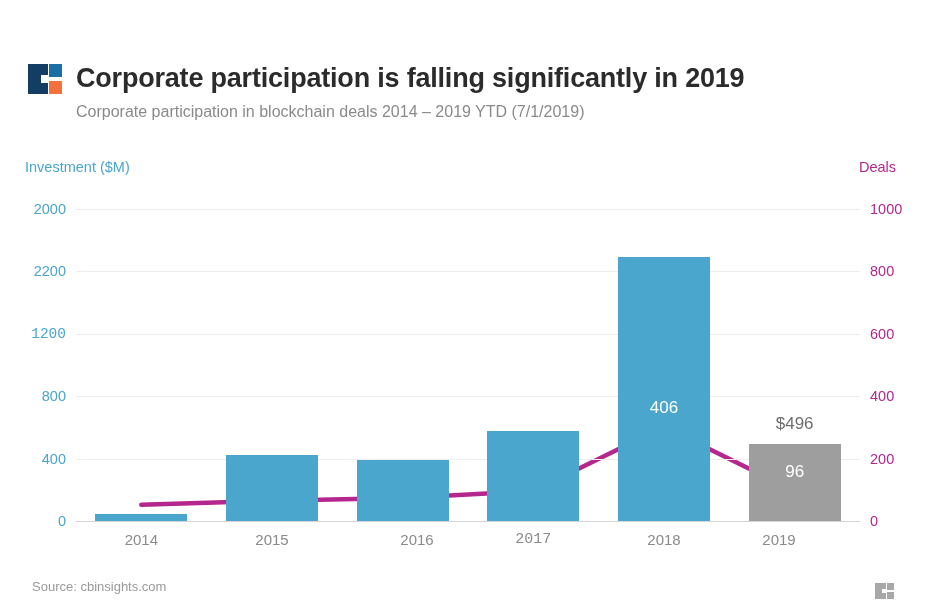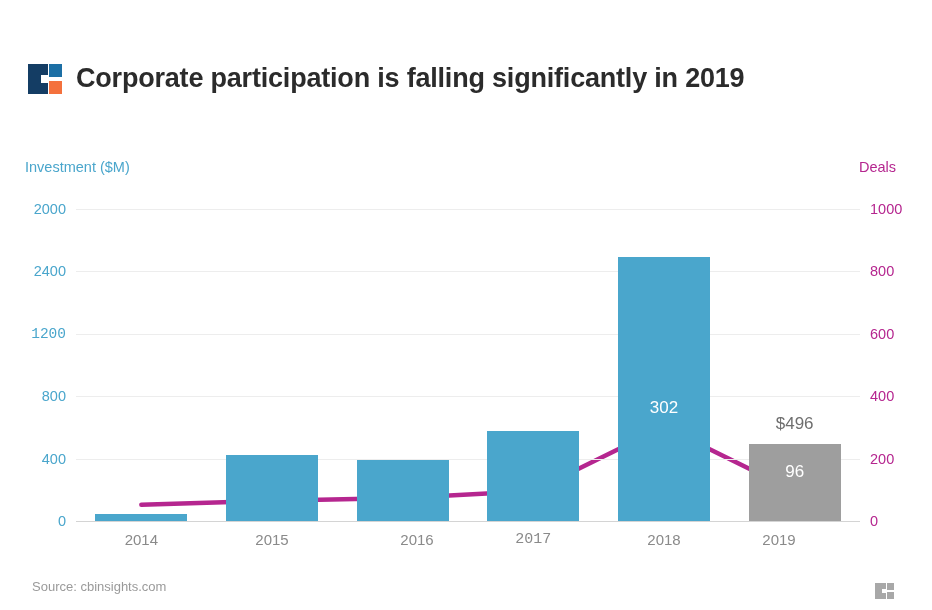--- a/index.html
+++ b/index.html
@@ -232,20 +232,21 @@
   <div class="header">
     <div class="title-row">
       <div class="logo-mark">
         <div class="logo-c"></div>
         <div class="logo-notch"></div>
         <div class="logo-sq-top"></div>
         <div class="logo-sq-bot"></div>
       </div>
       <div class="chart-title">Corporate participation is falling significantly in 2019</div>
     </div>
+    <div class="chart-subtitle">Corporate participation in blockchain deals 2014 – 2019 YTD (7/1/2019)</div>
   </div>
 
   <div class="axis-title axis-title-left">Investment ($M)</div>
   <div class="axis-title axis-title-right">Deals</div>
 
   <div class="plot" id="plot">
     <svg class="line-layer" id="line-layer" viewBox="0 0 784 312" preserveAspectRatio="none">
         <polyline points="65.33333333333333,295.776 196,291.72 326.66666666666663,288.912 457.3333333333333,282.048 588,217.776 718.6666666666666,282.048" fill="none" stroke="#b5268f" stroke-width="4.5" stroke-linejoin="round" stroke-linecap="round"></polyline>
       </svg>
   <div class="gridline baseline" style="top: 312px;"></div>
@@ -254,39 +255,39 @@
       <div class="gridline" style="top: 249.6px;"></div>
       <div class="tick-label tick-left" style="top: 249.6px;">400</div>
       <div class="tick-label tick-right" style="top: 249.6px;">200</div>
       <div class="gridline" style="top: 187.2px;"></div>
       <div class="tick-label tick-left" style="top: 187.2px;">800</div>
       <div class="tick-label tick-right" style="top: 187.2px;">400</div>
       <div class="gridline" style="top: 124.8px;"></div>
       <div class="tick-label tick-left" style="top: 124.8px; font-family: Liberation Mono, monospace;">1200</div>
       <div class="tick-label tick-right" style="top: 124.8px;">600</div>
       <div class="gridline" style="top: 62.4px;"></div>
-      <div class="tick-label tick-left" style="top: 62.4px;">2400</div>
+      <div class="tick-label tick-left" style="top: 62.4px;">2200</div>
       <div class="tick-label tick-right" style="top: 62.4px;">800</div>
       <div class="gridline" style="top: 0px;"></div>
       <div class="tick-label tick-left" style="top: 0px;">2000</div>
       <div class="tick-label tick-right" style="top: 0px;">1000</div>
       <div class="bar blue" style="left: 19.3333px; width: 92px; height: 6.552px;"></div>
       <div class="x-label" style="left: 65.3333px;">2014</div>
       <div class="bar blue" style="left: 150px; width: 92px; height: 66.3px;"></div>
       <div class="x-label" style="left: 196px;">2015</div>
       <div class="bar blue" style="left: 280.667px; width: 92px; height: 60.84px;"></div>
       <div class="x-label" style="left: 341px;">2016</div>
       <div class="bar blue" style="left: 411.333px; width: 92px; height: 90.48px;"></div>
       <div class="x-label" style="left: 457.333px; font-family: Liberation Mono, monospace;">2017</div>
       <div class="bar blue" style="left: 542px; width: 92px; height: 263.64px;"></div>
       <div class="x-label" style="left: 588px;">2018</div>
       <div class="bar gray" style="left: 672.667px; width: 92px; height: 77.376px;"></div>
       <div class="bar-label above" style="left: 718.667px; top: 204.624px;">$496</div>
       <div class="x-label" style="left: 703px;">2019</div>
-      <div class="bar-label inside" style="left: 588px; top: 188.776px;">302</div>
+      <div class="bar-label inside" style="left: 588px; top: 188.776px;">406</div>
       <div class="bar-label inside" style="left: 718.667px; top: 253.048px;">96</div>
     </div>
 
   <div class="footer-source">Source: cbinsights.com</div>
   <div class="footer-logo">
     <div class="footer-mark">
       <div class="fm-c"></div>
         <div class="fm-notch"></div>
       <div class="fm-t"></div>
         <div class="fm-b"></div>

